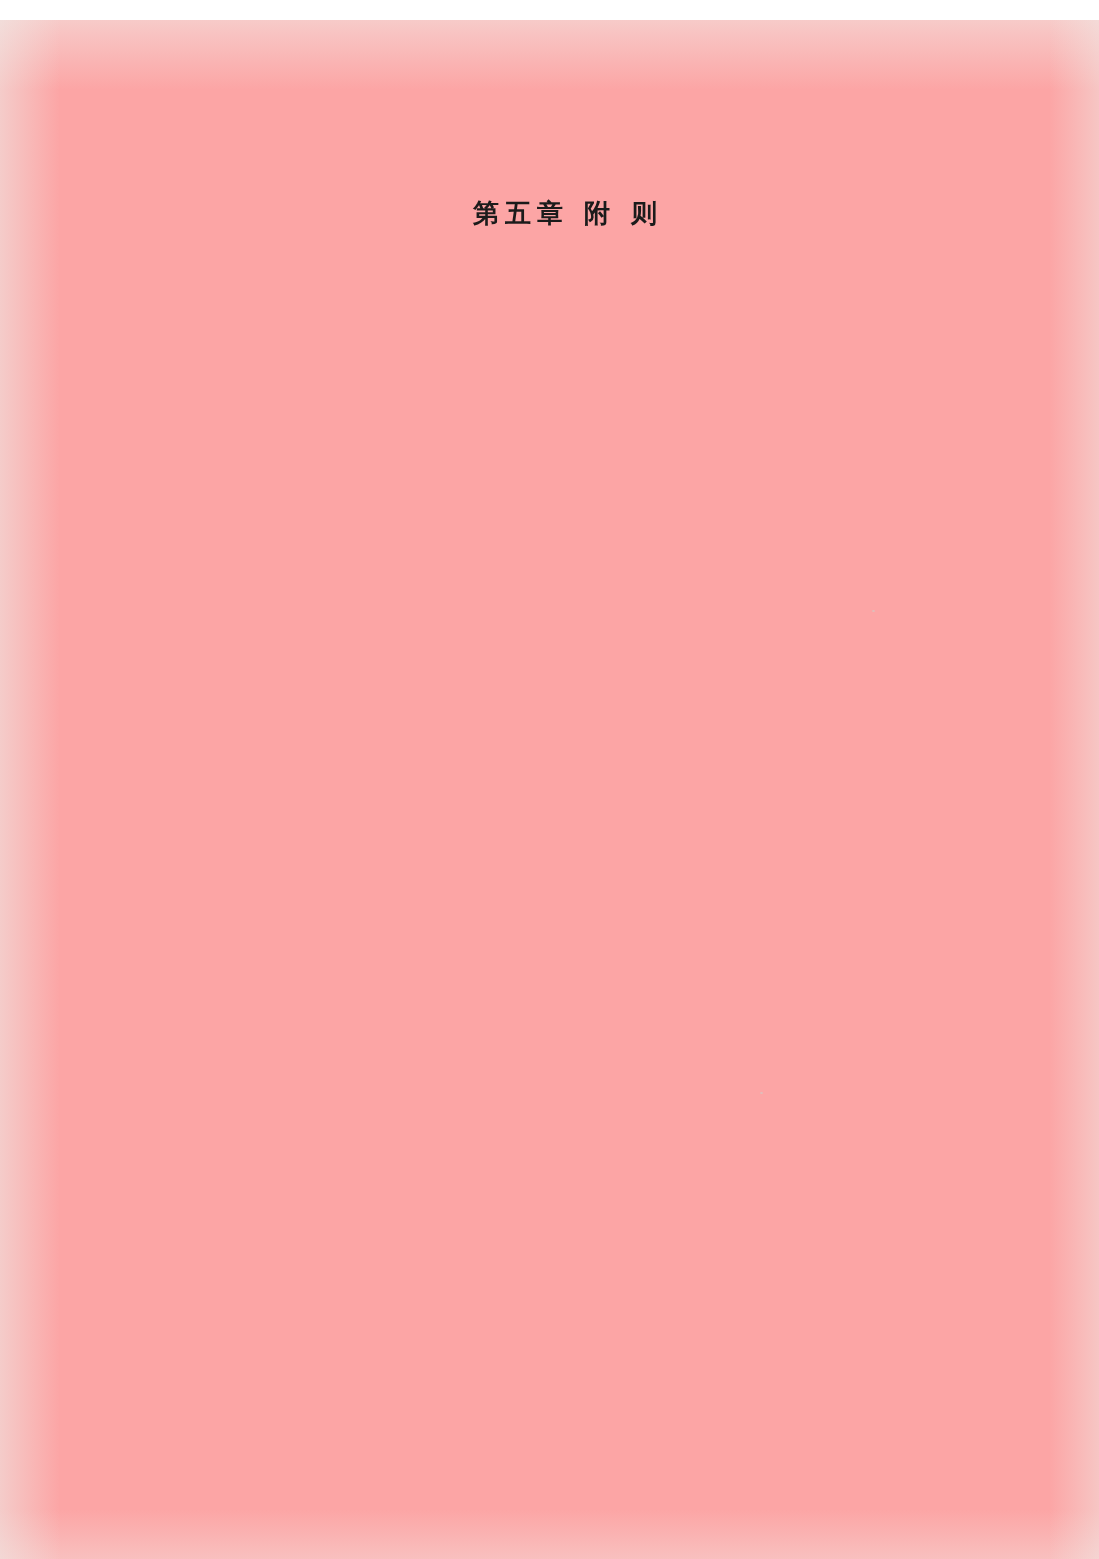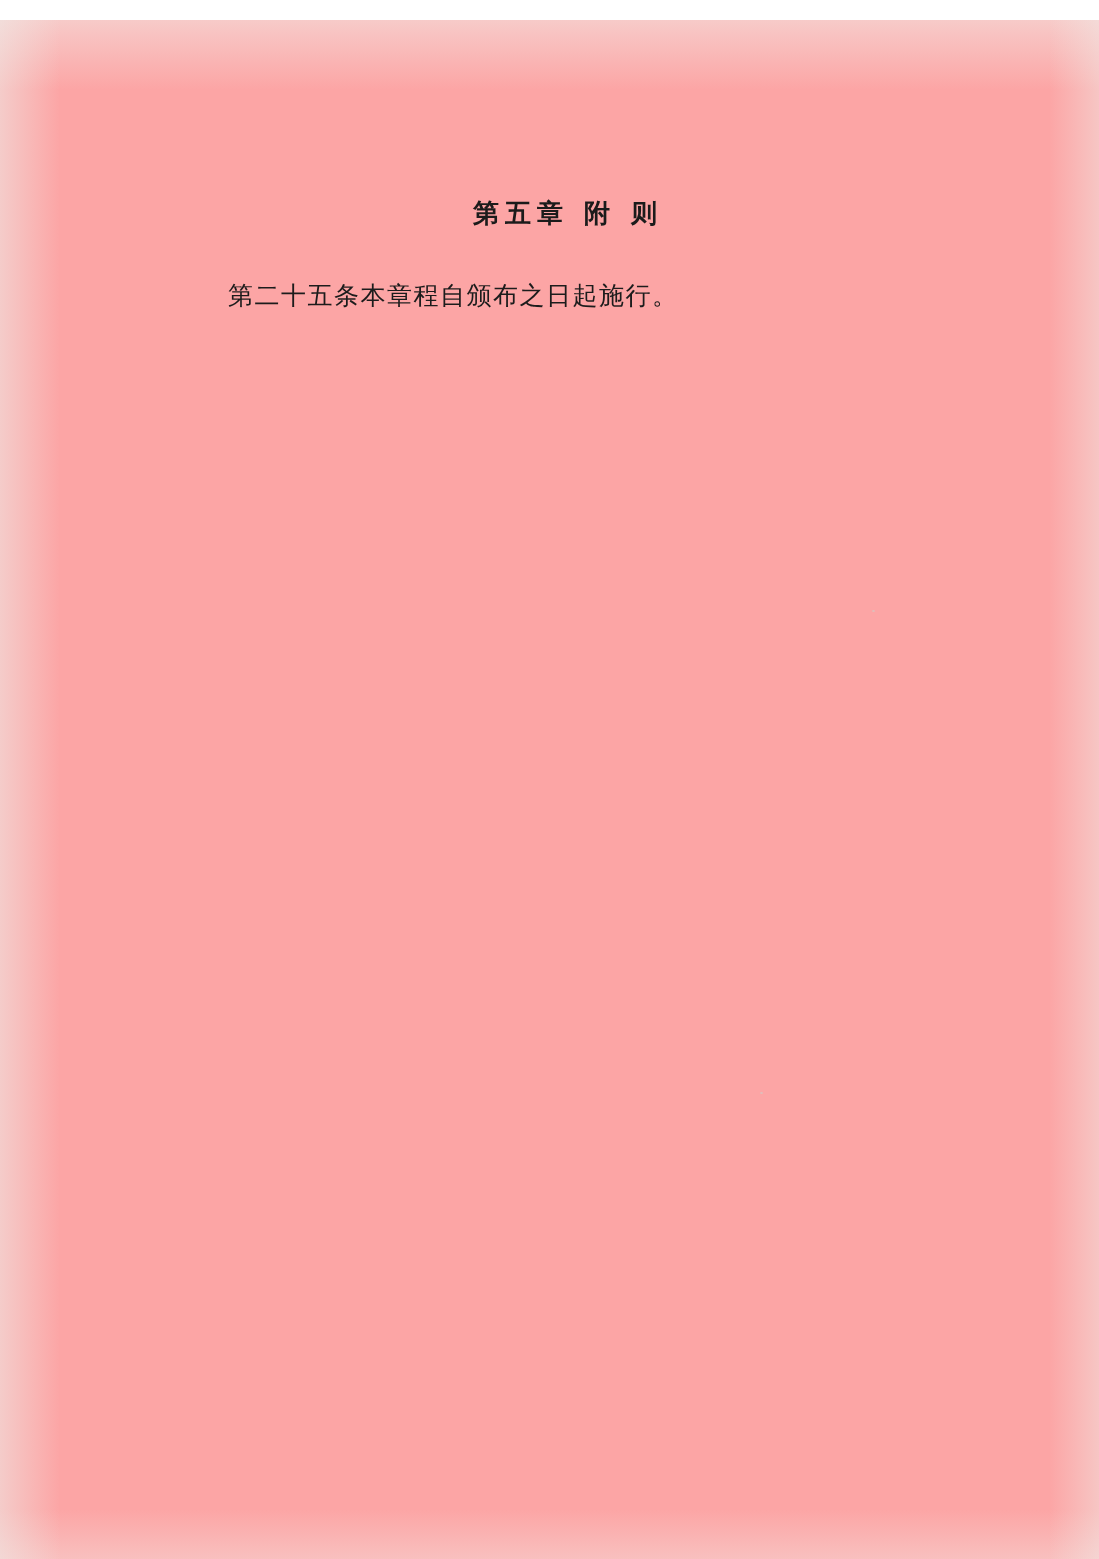--- a/index.html
+++ b/index.html
@@ -70,18 +70,17 @@
 </head>
 <body>
 
 <div class="page">
   <div class="paper-tint"></div>
 
   <div class="content">
     <h1 class="chapter-heading">第五章 附 则</h1>
 
 
-    <p class="para">第二十五条本章程自颁布之日起施行。</p>
   </div>
 
   <div class="speck" style="left:872px; top:590px; width:3px; height:2px;"></div>
   <div class="speck" style="left:760px; top:1072px; width:3px; height:2px;"></div>
 </div>
 
 </body></html>

